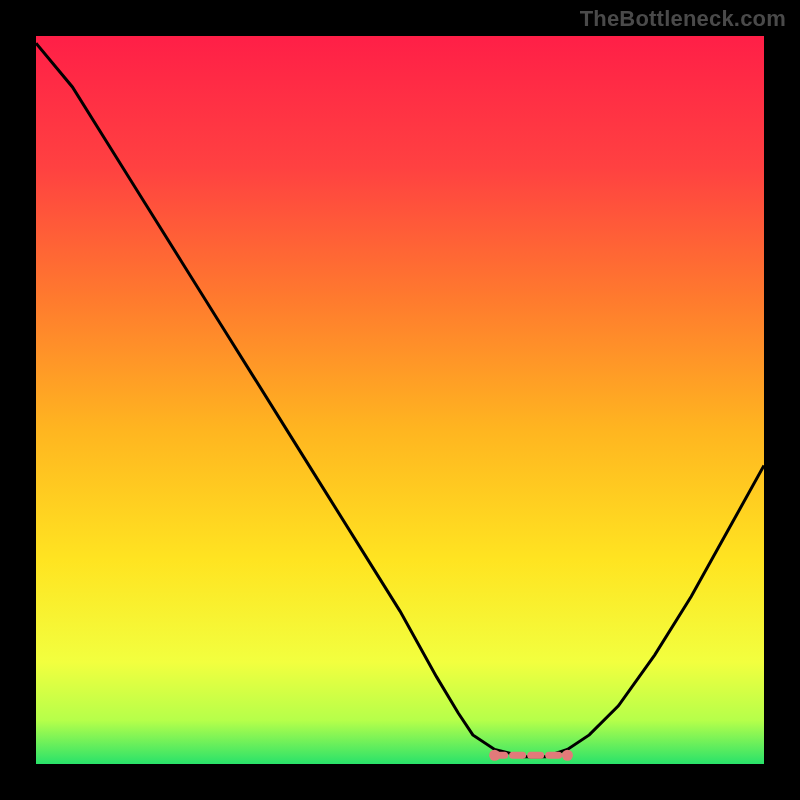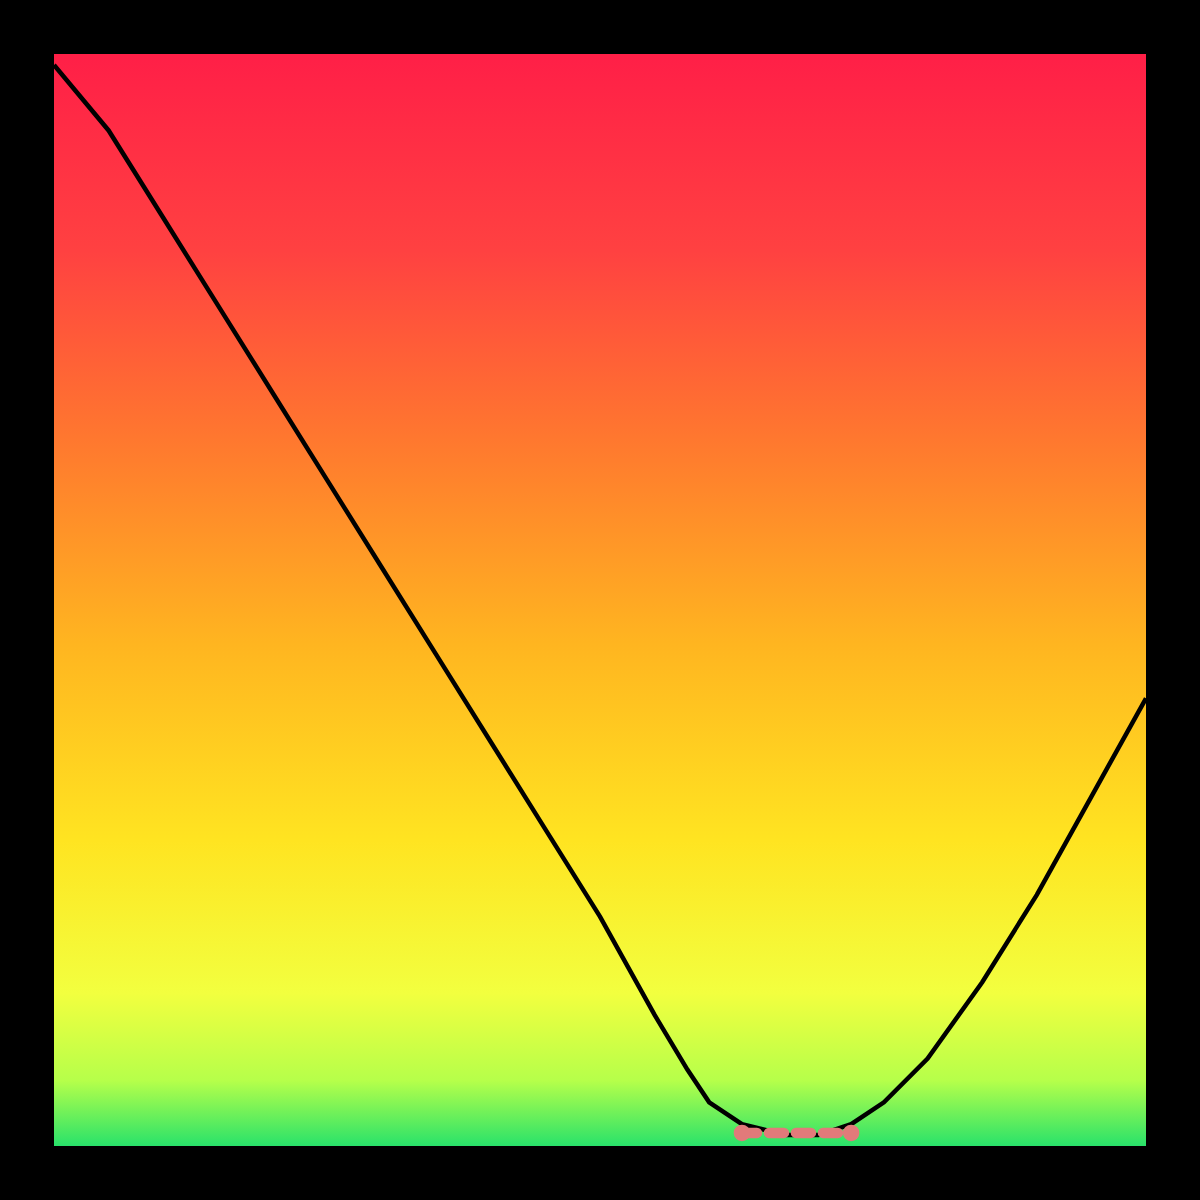--- a/index.html
+++ b/index.html
@@ -32,20 +32,21 @@
     top: 36px;
     width: 728px;
     height: 728px;
     display: block;
   }
 </style>
 </head>
 <body>
 
 <div class="stage">
+  <div class="watermark">TheBottleneck.com</div>
 
   <svg class="plot" viewBox="0 0 728 728">
     <defs>
       <linearGradient id="bg-grad" x1="0" y1="0" x2="0" y2="1">
           <stop offset="0.0%" stop-color="#ff1f47"></stop>
           <stop offset="18.0%" stop-color="#ff4141"></stop>
           <stop offset="36.0%" stop-color="#ff7a2e"></stop>
           <stop offset="54.0%" stop-color="#ffb520"></stop>
           <stop offset="72.0%" stop-color="#ffe421"></stop>
           <stop offset="86.0%" stop-color="#f2ff3f"></stop>

